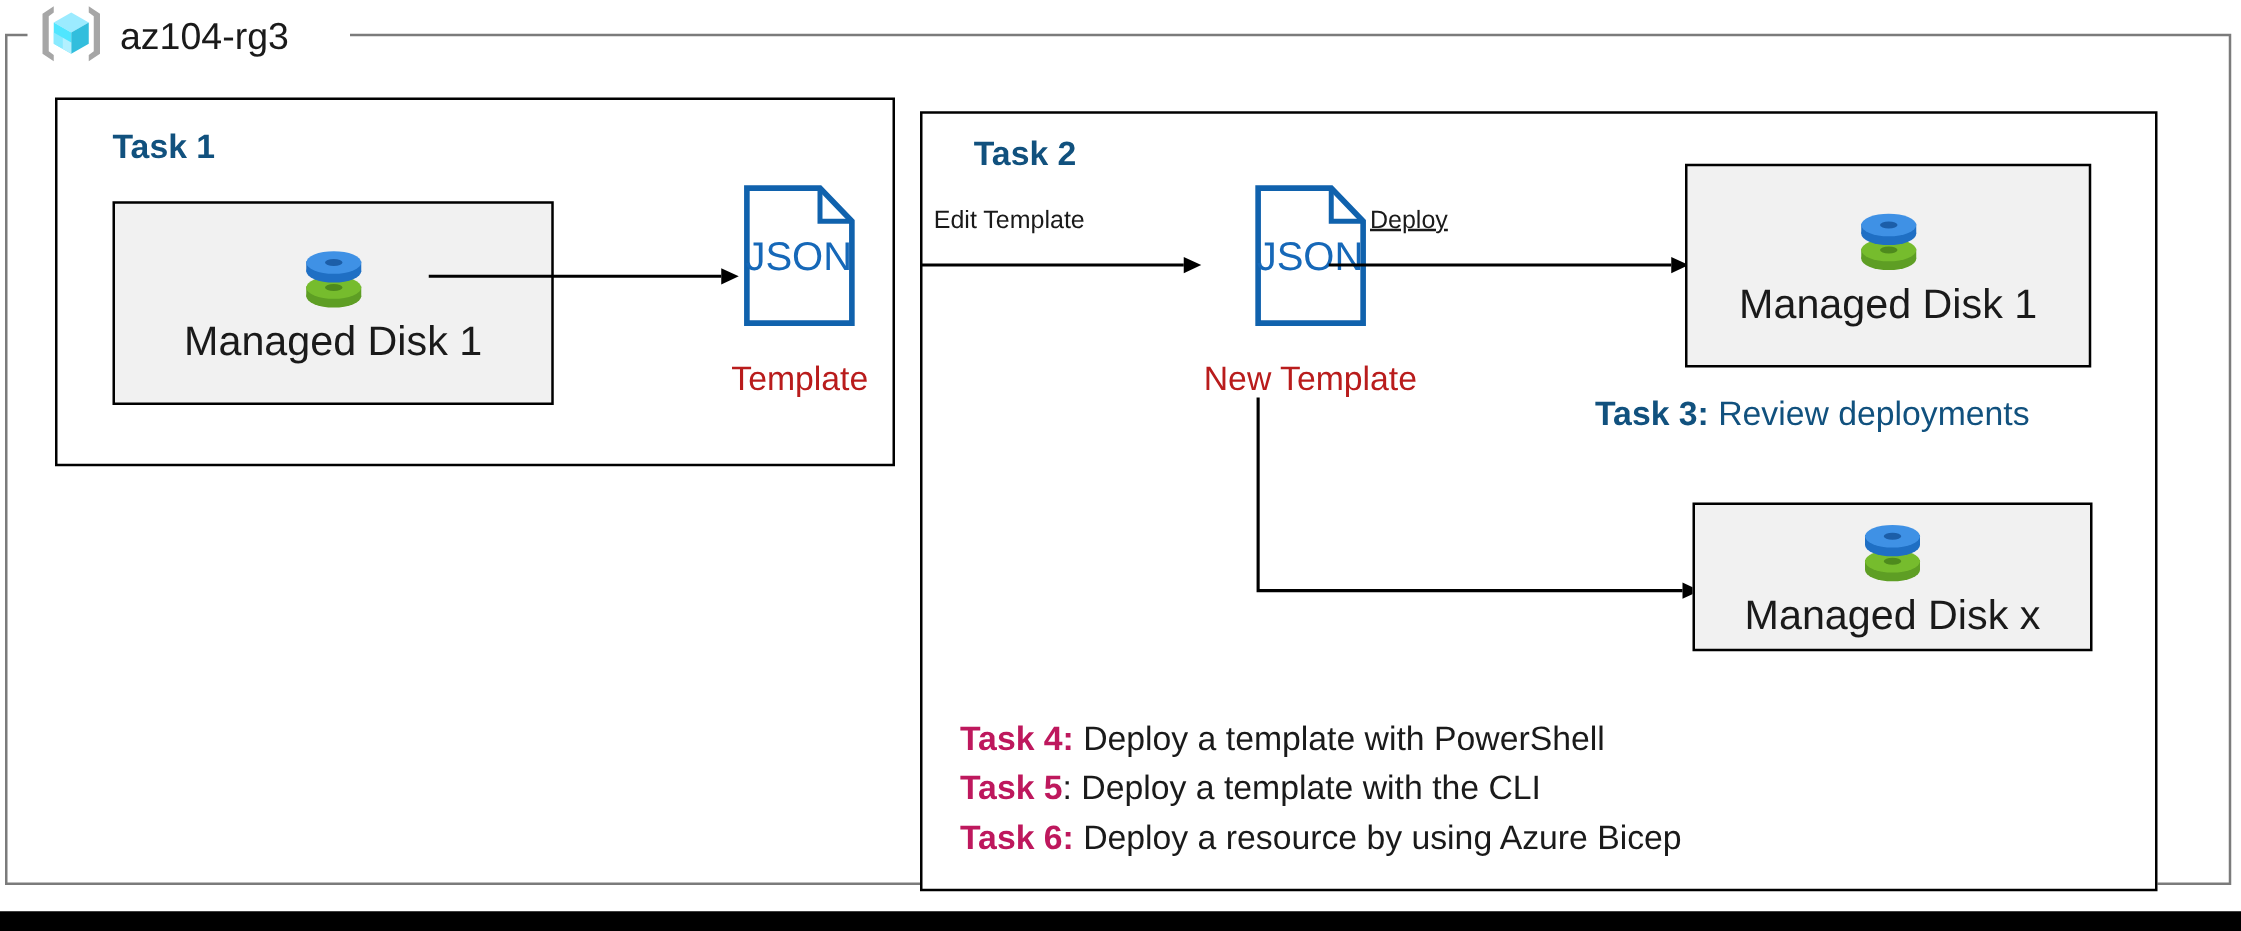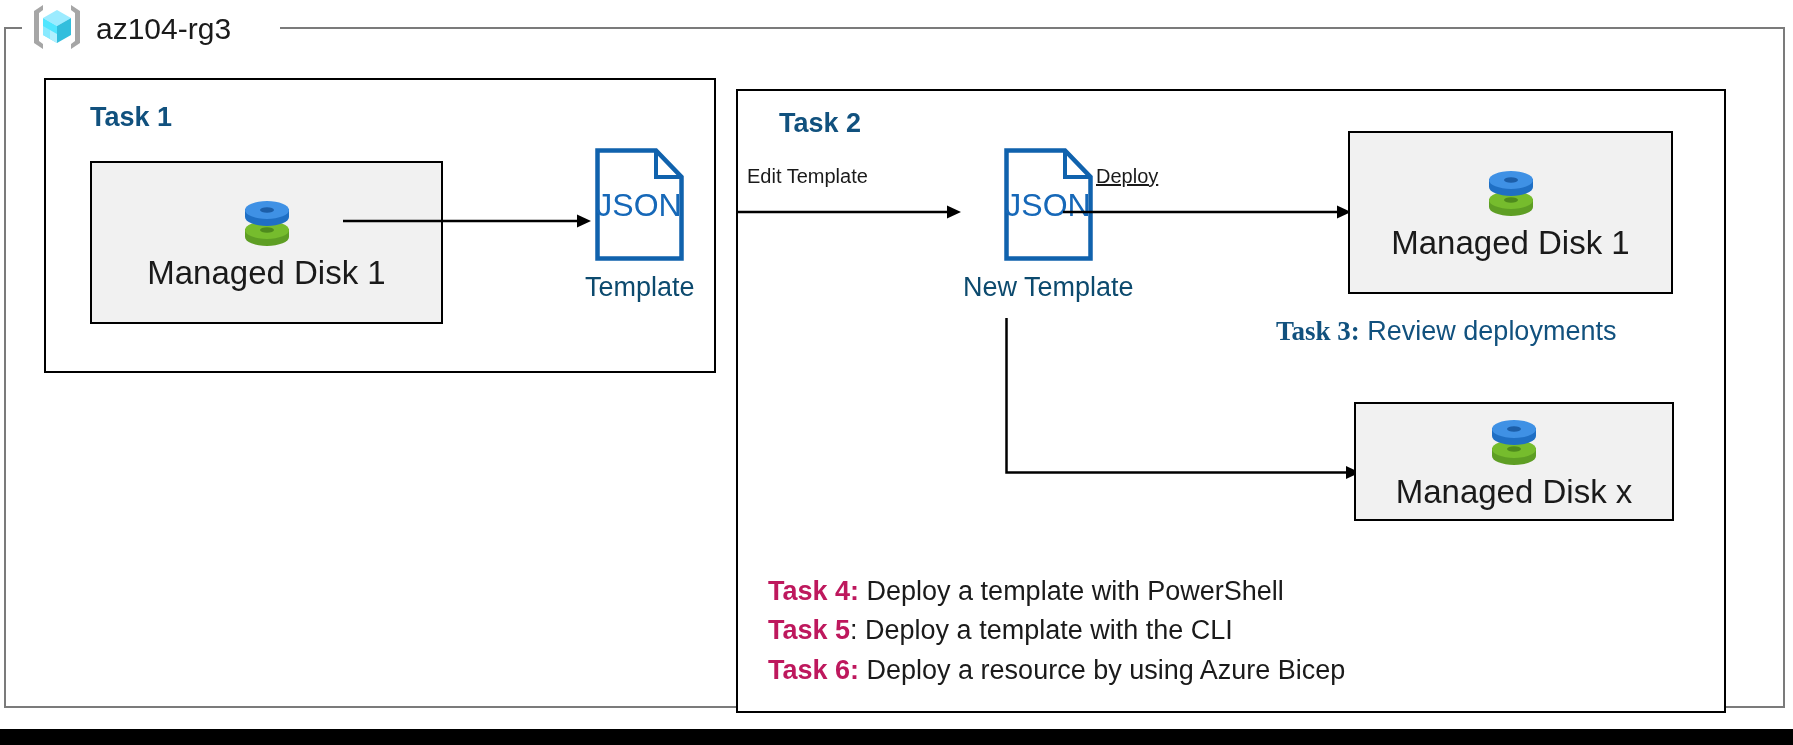--- a/index.html
+++ b/index.html
@@ -113,23 +113,23 @@
   .json-wrap {
     position: absolute;
     display: flex;
     flex-direction: column;
     align-items: center;
   }
   #json-template-1 { left: 585px; top: 148px; }
   #json-template-2 { left: 963px; top: 148px; }
   .json-caption {
     font-size: 27px;
-    color: #0c4a6e;
-    white-space: nowrap;
-    margin-top: 9px;
+    color: #b91c1c;
+    white-space: nowrap;
+    margin-top: 24px;
     line-height: 1;
   }
 
   
   .conn { position: absolute; }
   .conn svg { display: block; overflow: visible; }
 
   
   .arrow-label {
     position: absolute;
@@ -154,21 +154,21 @@
     font-size: 27px;
     line-height: 1;
     white-space: nowrap;
     color: #1a1a1a;
   }
   .task-note .tag {
     font-weight: bold;
     color: #be185d;
   }
   #task3-note { left: 1276px; top: 318px; color: #11517e; }
-  #task3-note .tag { color: #11517e; font-family: Liberation Serif, serif; }
+  #task3-note .tag { color: #11517e; }
   #task4-note { left: 768px; top: 578px; }
   #task5-note { left: 768px; top: 617px; }
   #task6-note { left: 768px; top: 657px; }
 </style>
 </head>
 <body>
 
 <div id="canvas">
 
   <div class="rg-frame"></div>

